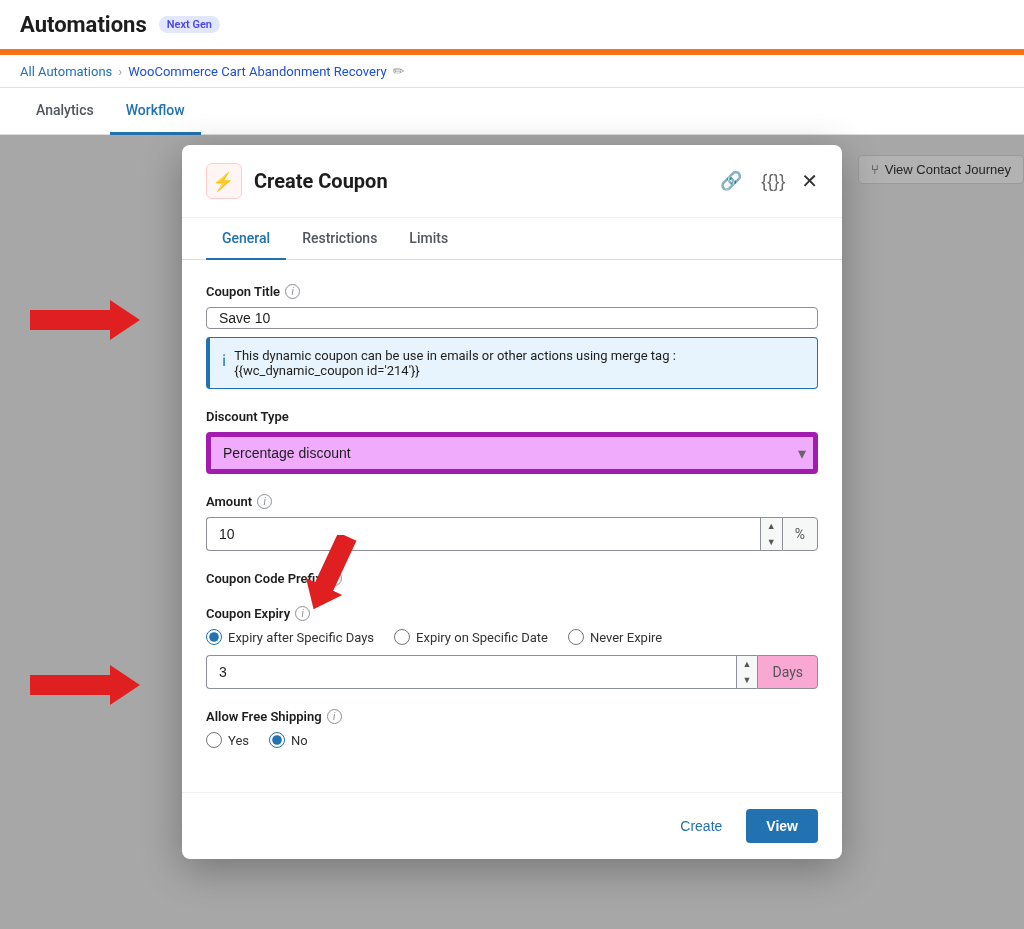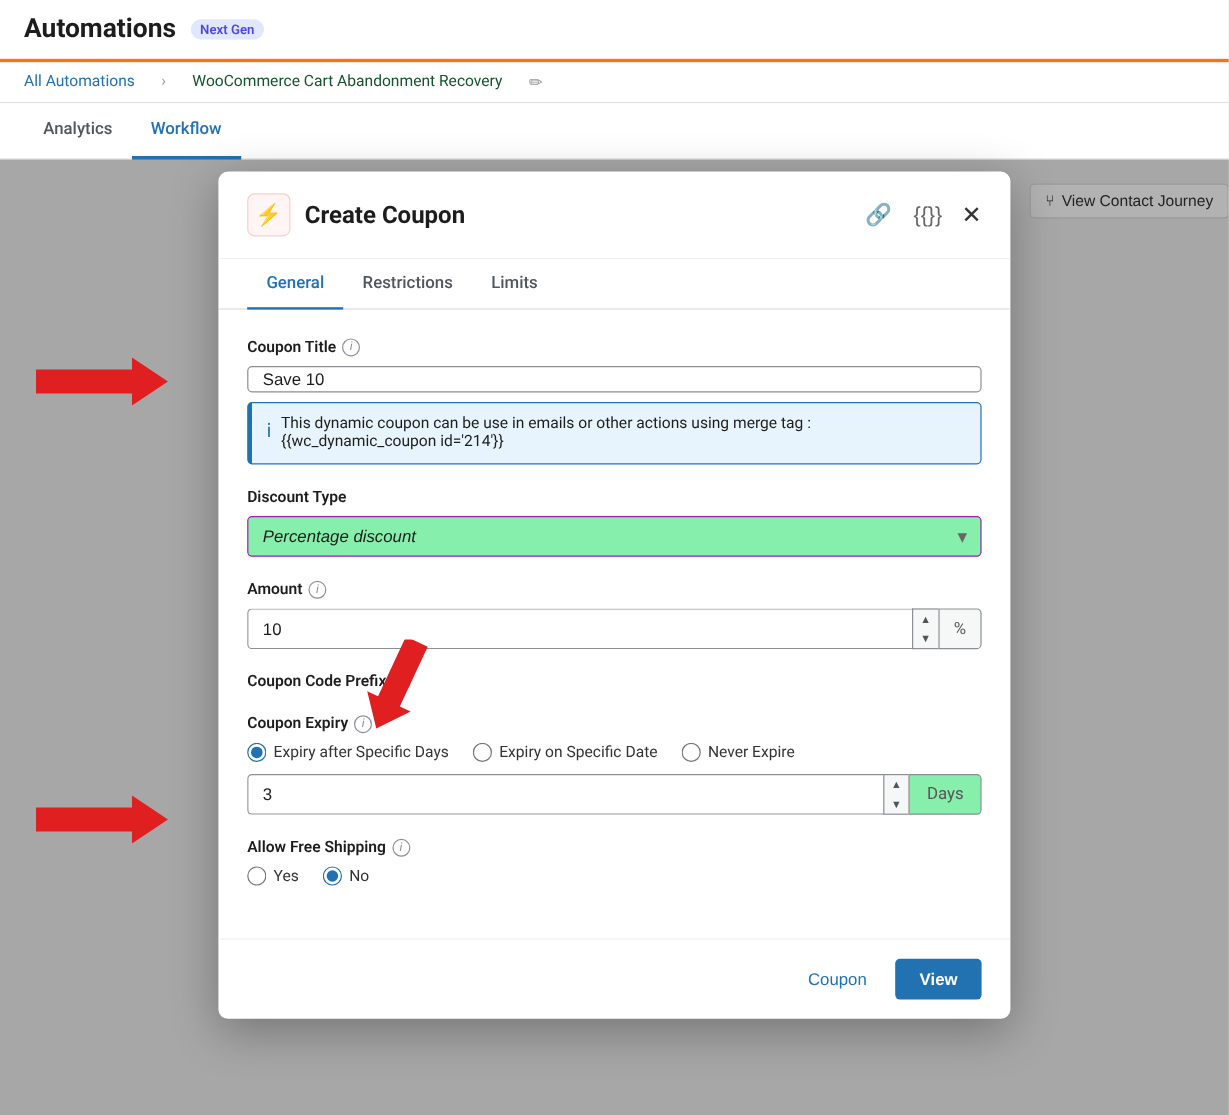--- a/index.html
+++ b/index.html
@@ -6,21 +6,21 @@
     body {
       font-family: -apple-system, BlinkMacSystemFont, 'Segoe UI', Roboto, sans-serif;
       background: #f0f0f1;
       min-height: 929px;
       position: relative;
     }
 
     
     .top-bar {
       background: #fff;
-      border-bottom: 3px solid #f97316;
+      border-bottom: 6px solid #f97316;
       padding: 12px 20px;
       display: flex;
       align-items: center;
       gap: 12px;
     }
     .top-bar h1 {
       font-size: 22px;
       font-weight: 700;
       color: #1d1d1d;
     }
@@ -33,26 +33,26 @@
       border-radius: 12px;
     }
 
     
     .breadcrumb {
       background: #fff;
       border-bottom: 1px solid #e0e0e0;
       padding: 8px 20px;
       display: flex;
       align-items: center;
-      gap: 22px;
+      gap: 6px;
       font-size: 13px;
     }
     .breadcrumb a { color: #2271b1; text-decoration: none; }
     .breadcrumb .separator { color: #999; }
-    .breadcrumb .current { color: #14532d; }
+    .breadcrumb .current { color: #1d4ed8; }
     .breadcrumb .edit-icon { color: #999; cursor: pointer; font-size: 14px; }
 
     
     .tabs-bar {
       background: #fff;
       border-bottom: 1px solid #ddd;
       padding: 0 20px;
       display: flex;
       align-items: center;
     }
@@ -247,29 +247,28 @@
       color: #2271b1;
       font-size: 16px;
       margin-top: 1px;
       flex-shrink: 0;
     }
 
     
     .form-select {
       width: 100%;
       padding: 8px 12px;
-      border: 1px solid #a21caf;
+      border: 5px solid #a21caf;
       border-radius: 4px;
       font-size: 14px;
       color: #1d1d1d;
-      background: #86efac;
+      background: #f0abfc;
       appearance: none;
       cursor: pointer;
       outline: none;
-      font-style: italic;
     }
     .select-wrapper {
       position: relative;
     }
     .select-wrapper::after {
       content: '▾';
       position: absolute;
       right: 12px;
       top: 50%;
       transform: translateY(-50%);
@@ -399,21 +398,21 @@
       cursor: pointer;
       font-size: 9px;
       color: #555;
       line-height: 1;
       flex: 1;
     }
     .days-suffix {
       padding: 8px 14px;
       border: 1px solid #8c8f94;
       border-radius: 0 4px 4px 0;
-      background: #86efac;
+      background: #f9a8d4;
       font-size: 14px;
       color: #555;
       display: flex;
       align-items: center;
     }
 
     
     .modal-footer {
       display: flex;
       justify-content: flex-end;
@@ -625,20 +624,20 @@
             <label class="radio-label">
               <input type="radio" name="freeshipping" checked="" style="">
               <span>No</span>
             </label>
           </div>
         </div>
 
       </div>
 
       <div class="modal-footer">
-        <button class="btn-cancel">Coupon</button>
+        <button class="btn-cancel">Create</button>
         <button class="btn-save">View</button>
       </div>
 
     </div>
   </div>
 
 </div>
 
 </body></html>

